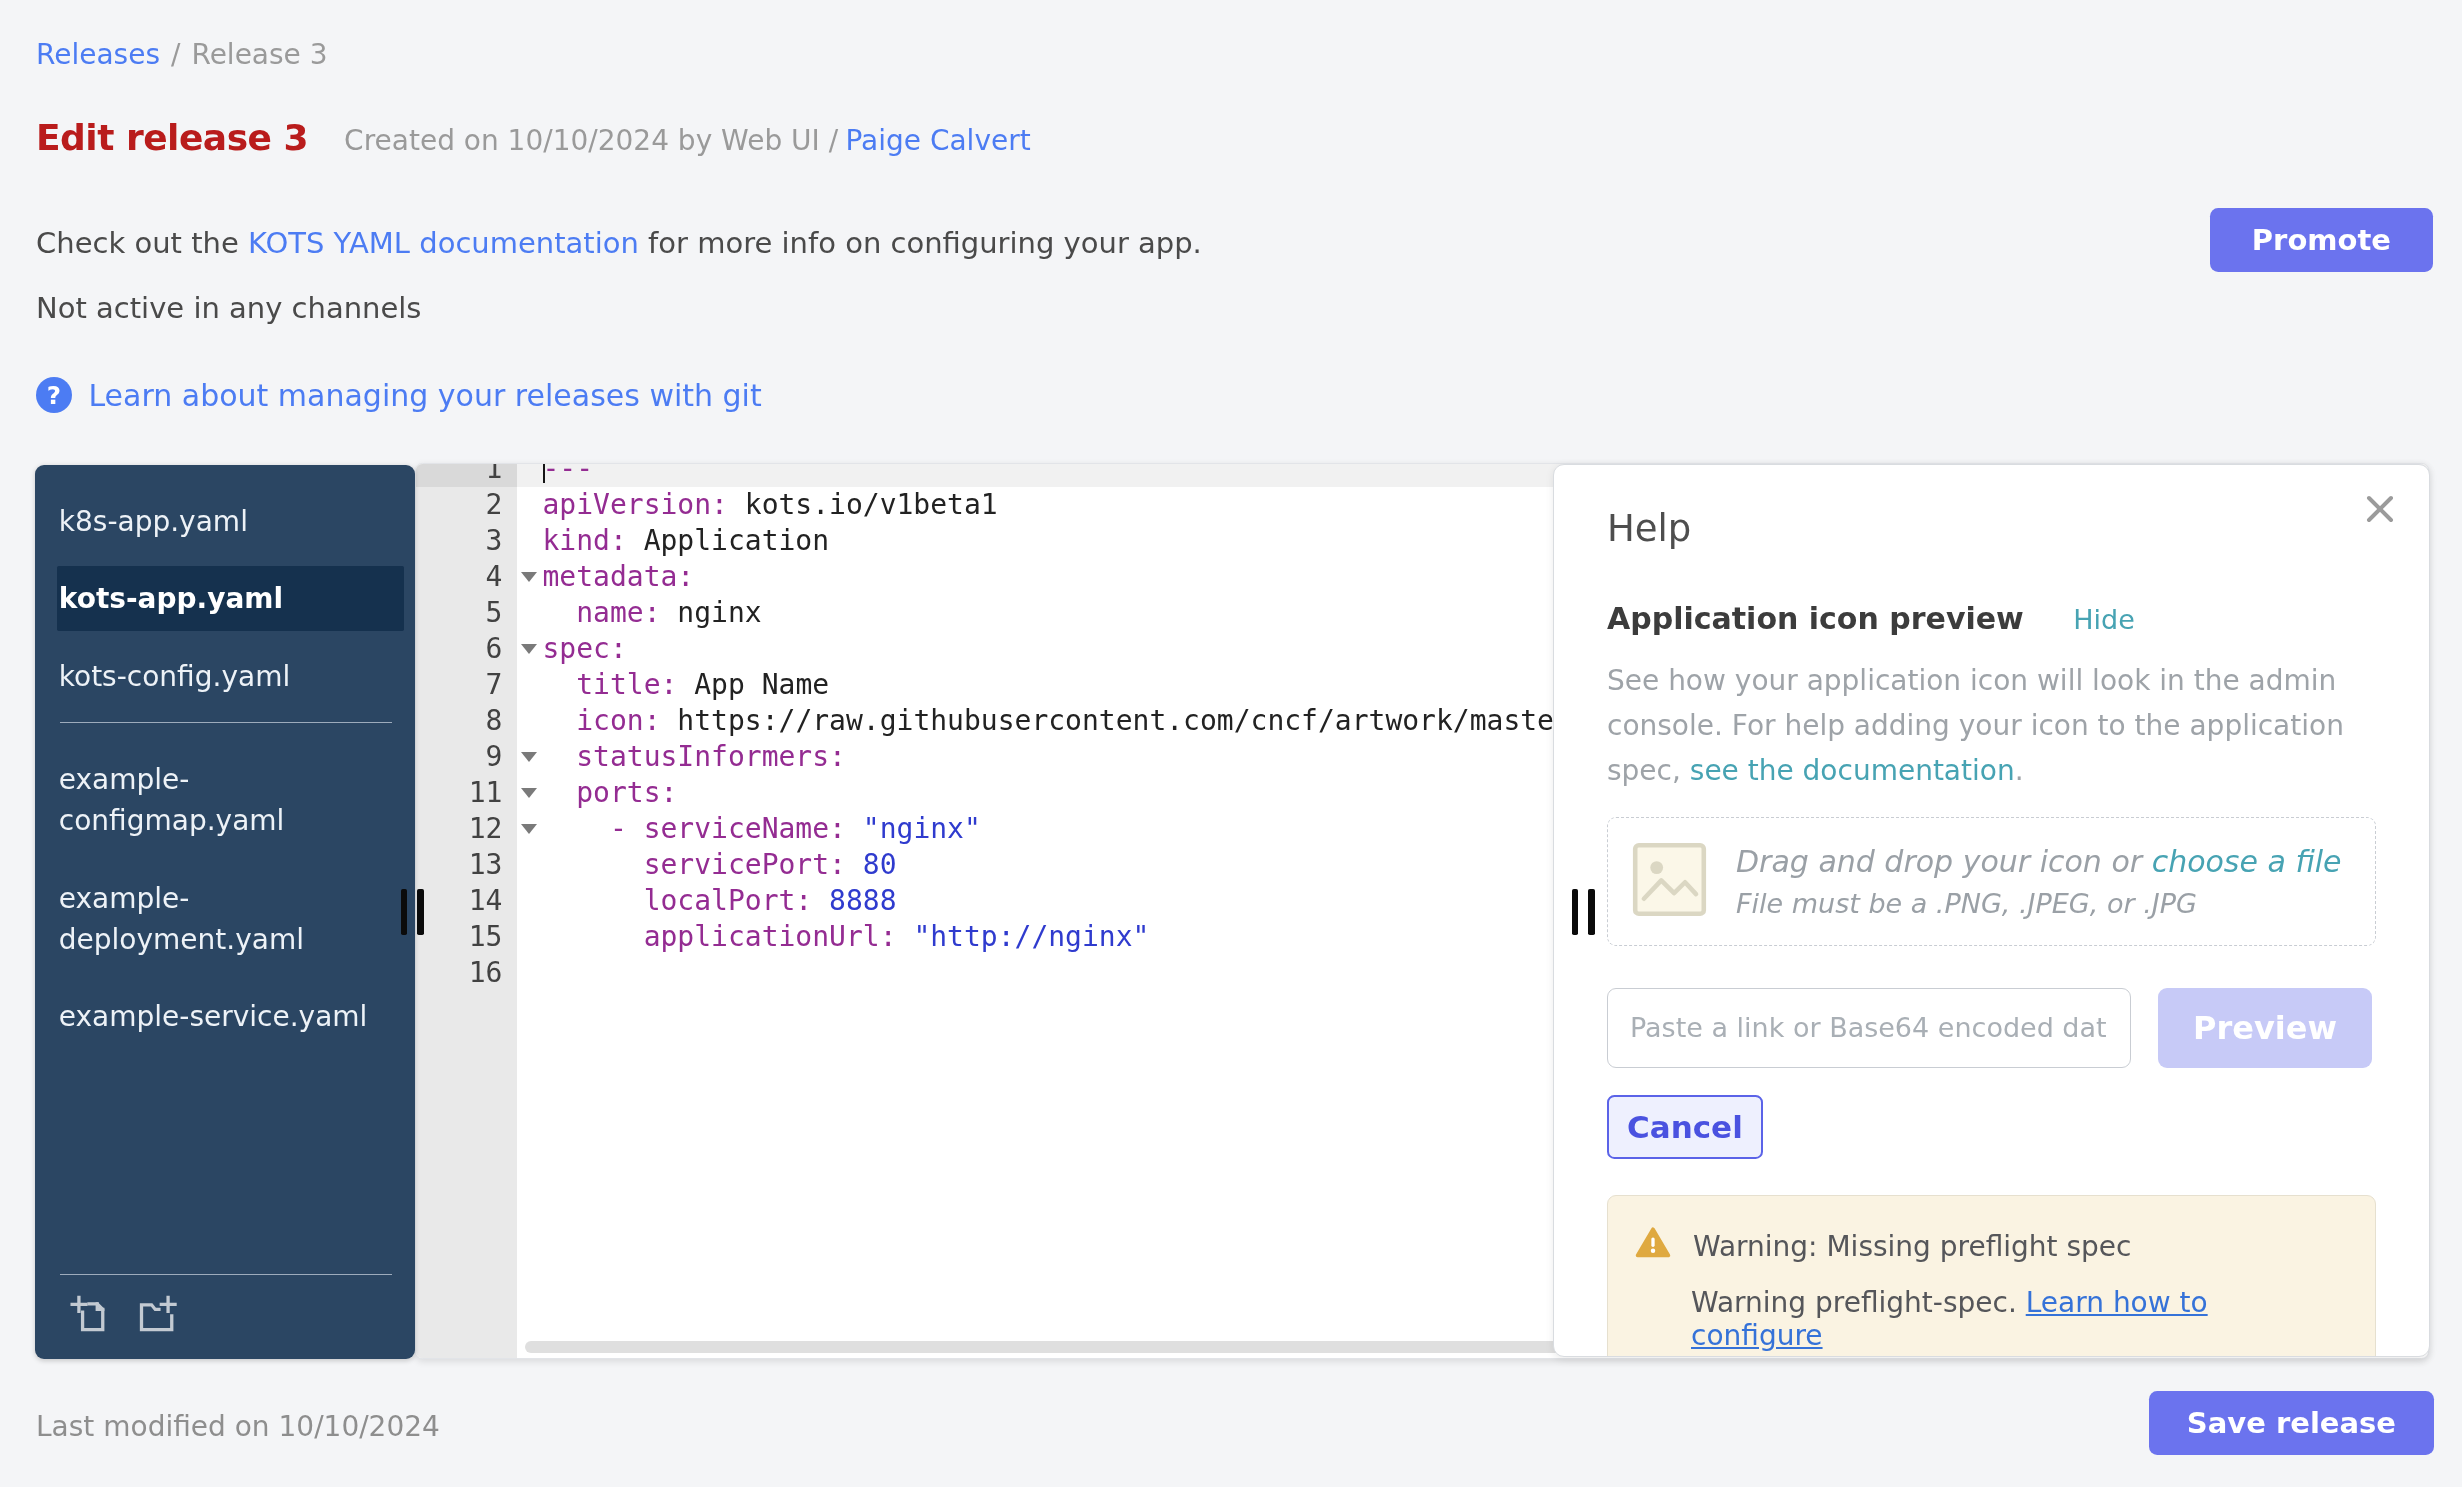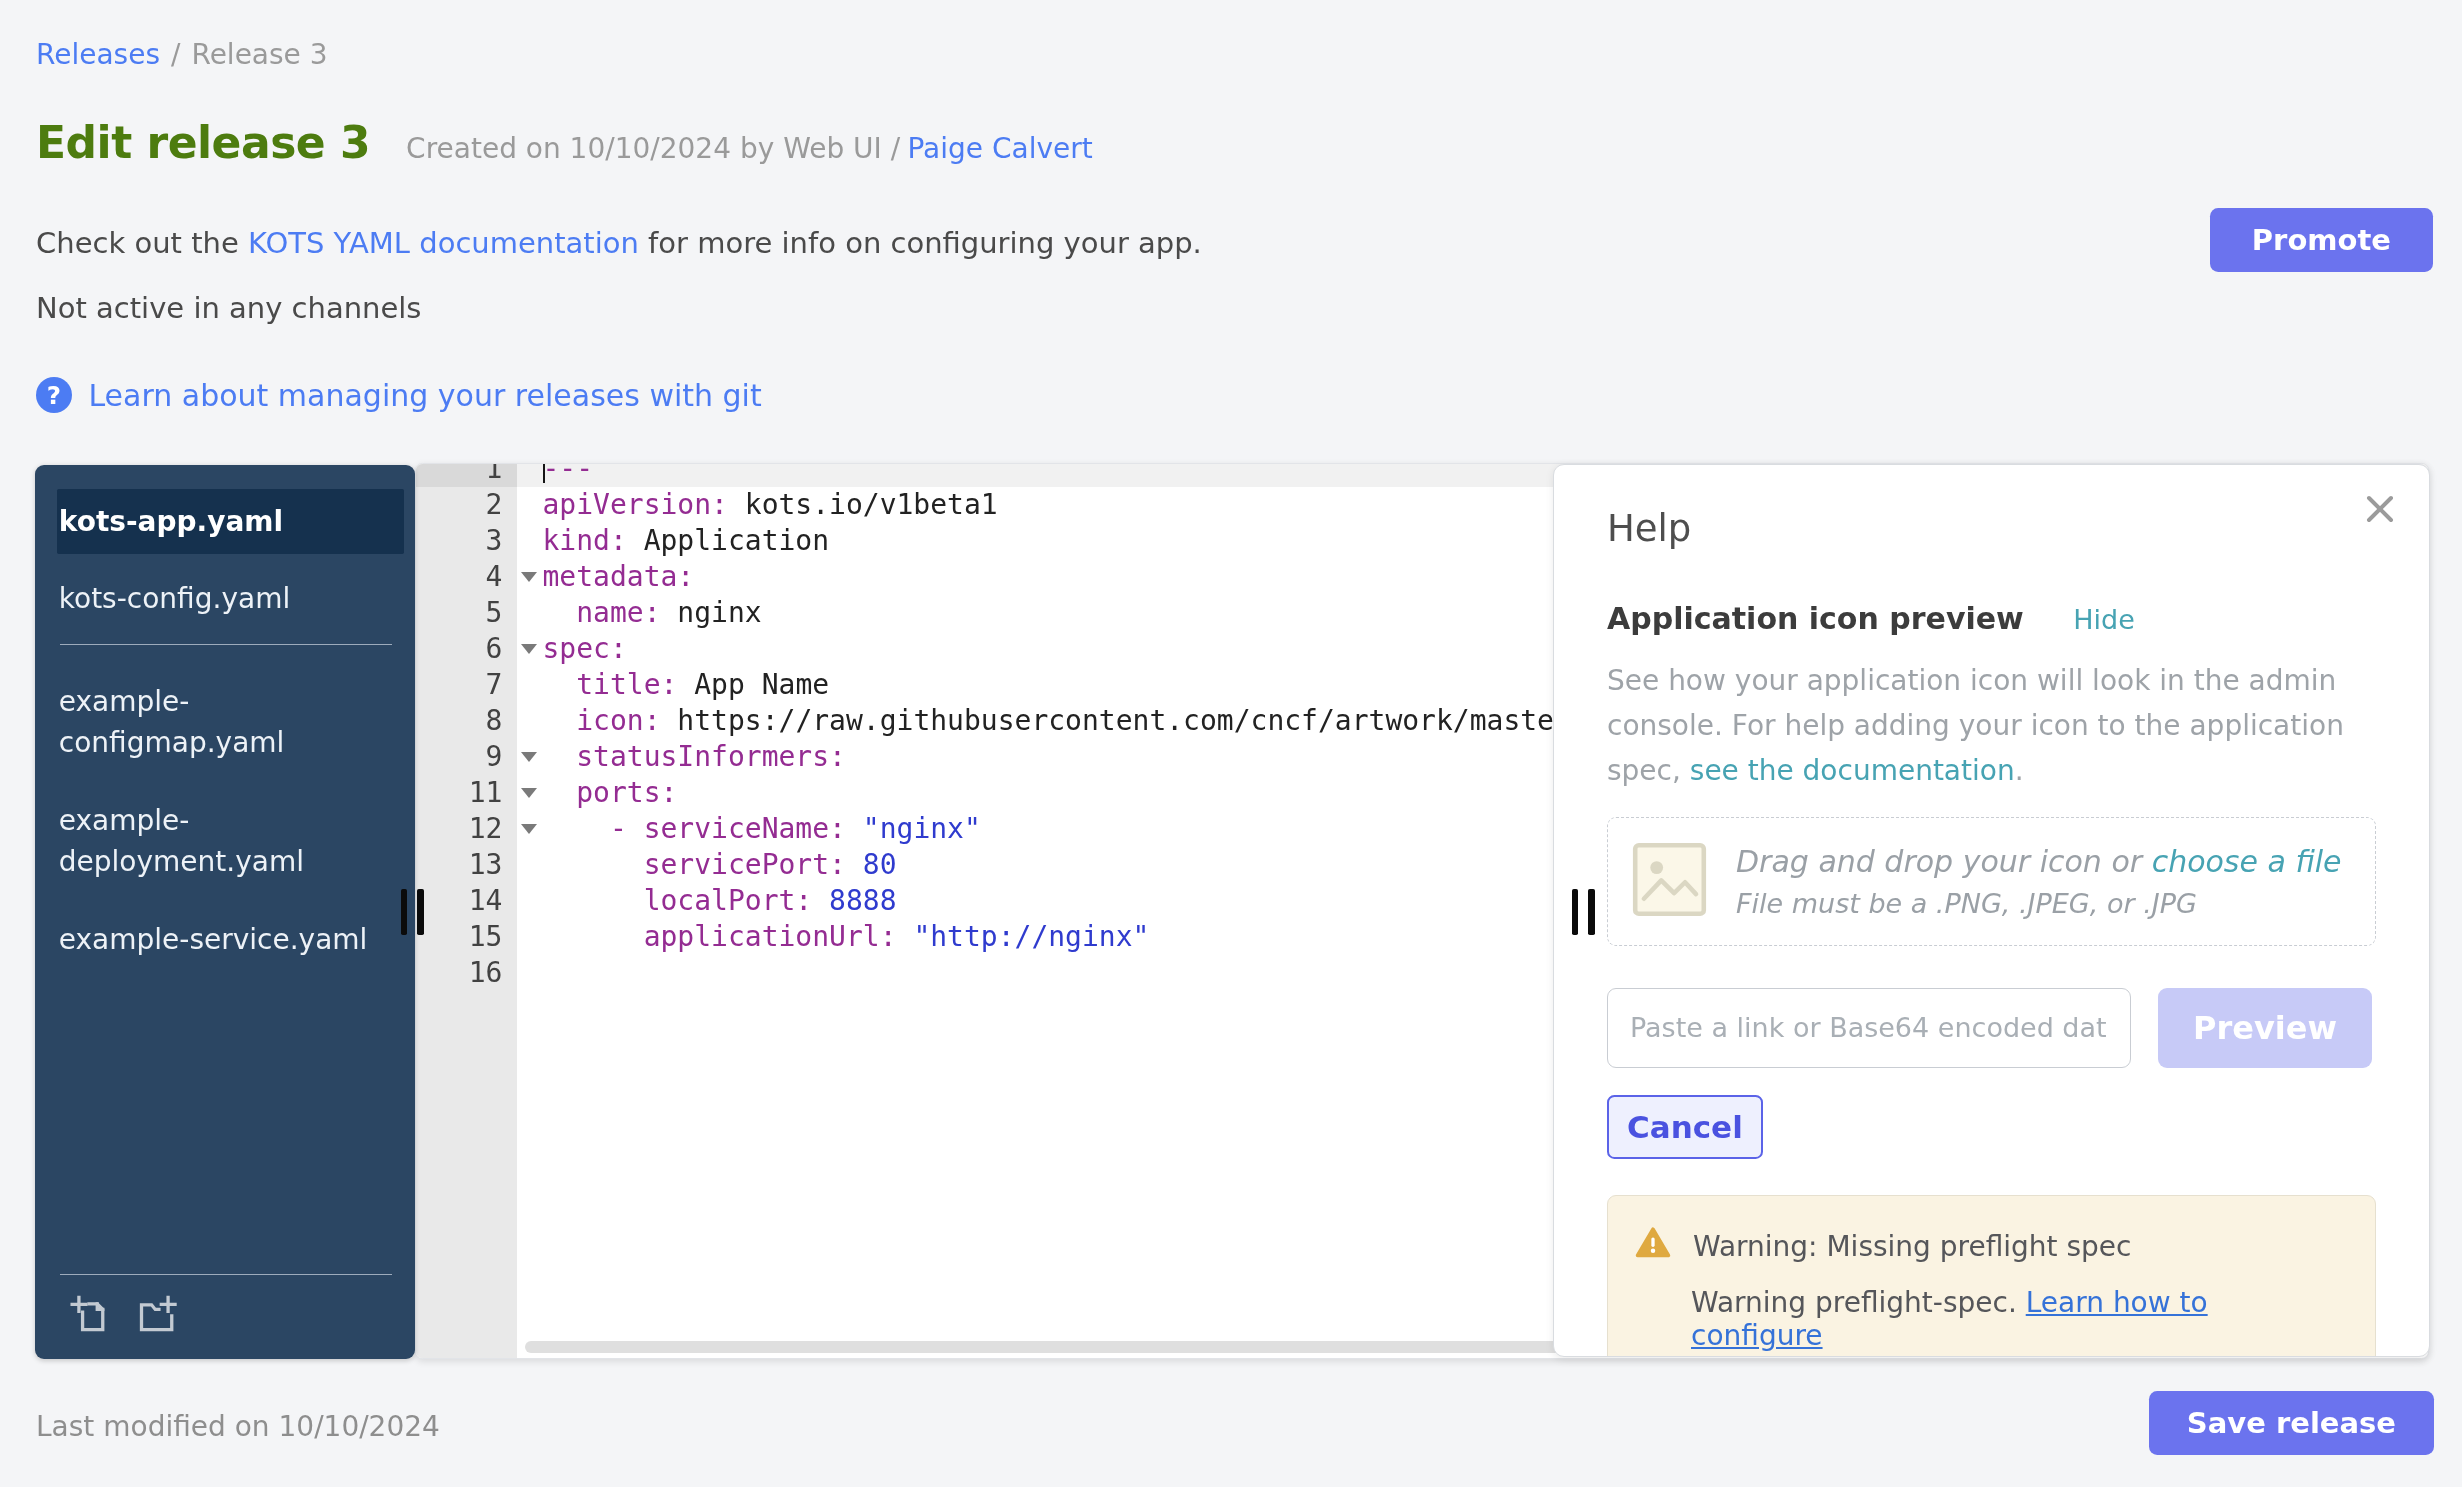--- a/index.html
+++ b/index.html
@@ -5,21 +5,21 @@
   * { margin:0; padding:0; box-sizing:border-box; }
   html,body { width:2462px; height:1488px; }
   body { font-family:"DejaVu Sans","Liberation Sans",sans-serif; background:#F4F5F7; overflow:hidden; }
   .page { position:relative; width:2462px; height:1488px; background:#F4F5F7; }
 
   
   .breadcrumb { position:absolute; left:36px; top:38px; font-size:28px; color:#9A9A9A; }
   .bc-link { color:var(--link,#4C7CF3); text-decoration:none; cursor:pointer; }
   .bc-sep { margin:0 11px; color:#9A9A9A; }
   .title-row { position:absolute; left:36px; top:117px; display:flex; align-items:baseline; }
-  .page-title { font-size:44px; font-weight:700; color:#4d7c0f; letter-spacing:-0.5px;text-align:center; }
+  .page-title { font-size:36px; font-weight:700; color:#b91c1c; letter-spacing:-0.5px;text-align:center; }
   .created { margin-left:36px; font-size:28px; color:#9A9A9A; }
   .created a { color:var(--link,#4C7CF3); text-decoration:none; margin-left:7.3px; }
   .docs-row { position:absolute; left:36px; top:226px; font-size:29px; color:#4A4A4A; }
   .docs-row a { color:var(--link,#4C7CF3); text-decoration:none; }
   .status-row { position:absolute; left:36px; top:291px; font-size:29px; color:#4A4A4A; }
   .git-row { position:absolute; left:36px; top:377px; display:flex; align-items:center; gap:16.4px; }
   .q-icon { width:36px; height:36px; border-radius:50%; background:var(--link,#4C7CF3); color:#fff;
             font-size:24.6px; font-weight:700; display:flex; align-items:center; justify-content:center; }
   .git-link { font-size:30px; color:var(--link,#4C7CF3); text-decoration:none; }
   .btn { border:none; border-radius:8.2px; background:var(--accent,#6B73EE); color:#fff; font-weight:700;
@@ -128,20 +128,23 @@
 
   <div class="git-row">
     <span class="q-icon">?</span>
     <a class="git-link">Learn about managing your releases with git</a>
   </div>
 
   <div class="main">
 
     <div class="sidebar">
       <div class="file-list" id="fileList">
+          <div class="file-item">
+            <span class="fl-line">k8s-app.yaml</span>
+          </div>
           <div class="file-item selected">
             <span class="fl-line">kots-app.yaml</span>
           </div>
           <div class="file-item">
             <span class="fl-line">kots-config.yaml</span>
           </div>
           <div class="sb-divider"></div>
           <div class="file-item">
             <span class="fl-line">example-</span>
             <span class="fl-line">configmap.yaml</span>

